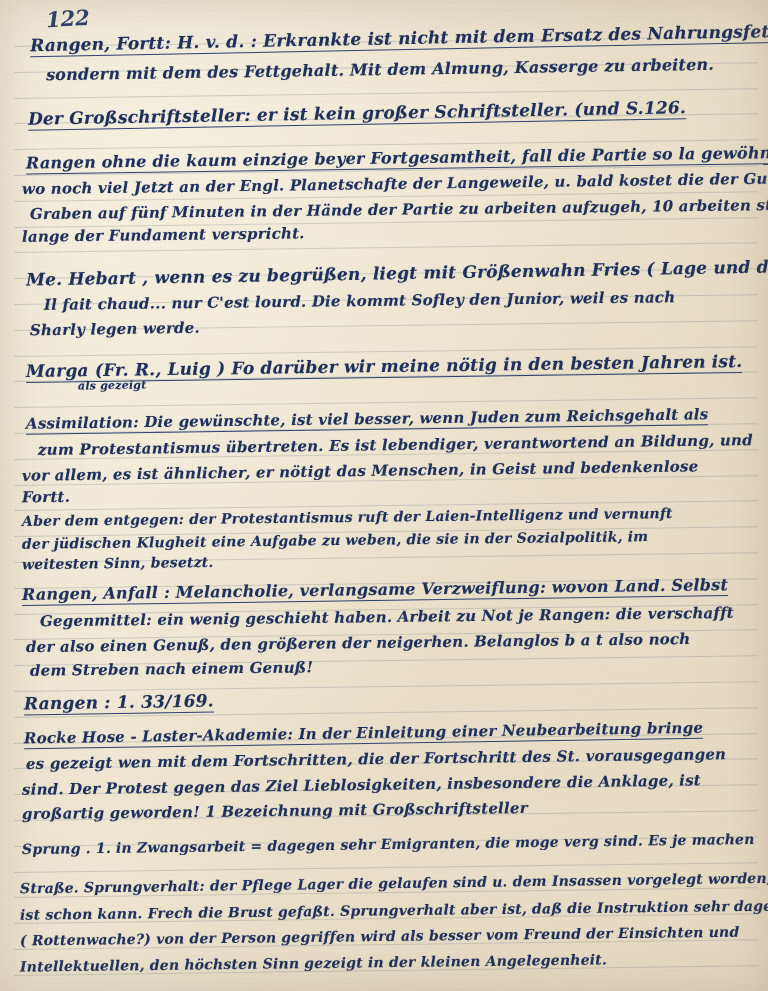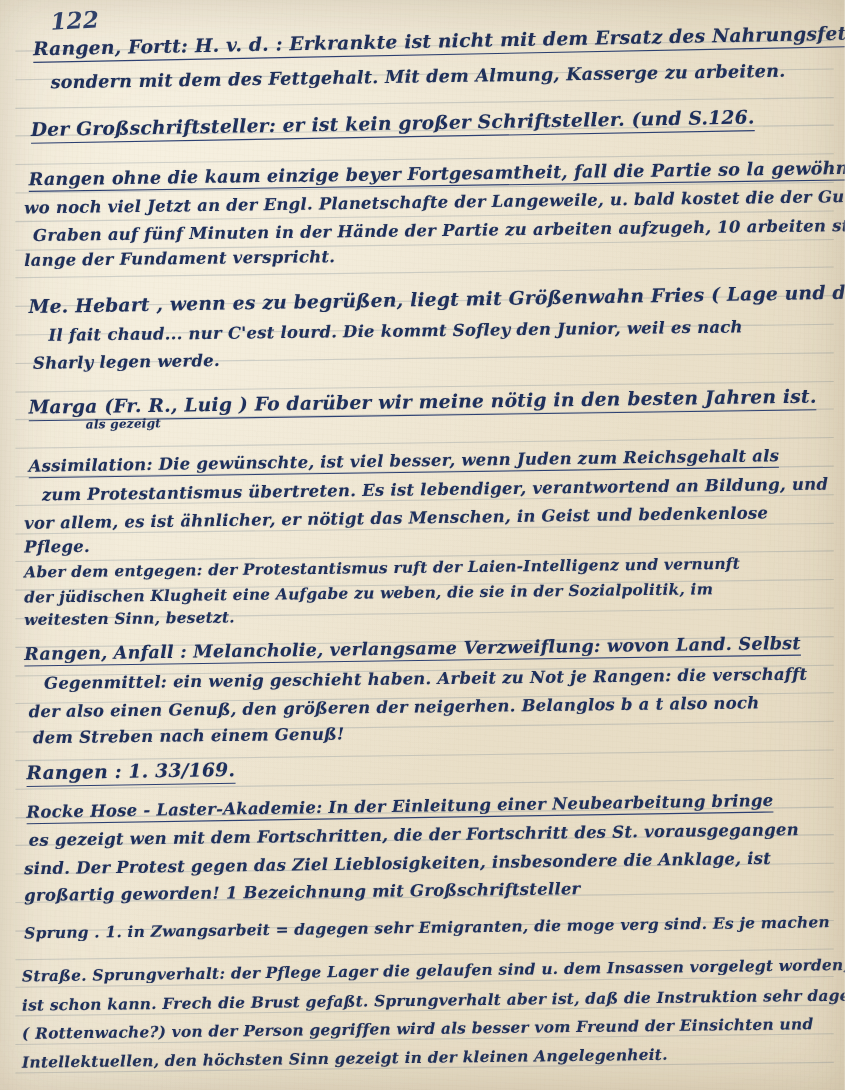--- a/index.html
+++ b/index.html
@@ -152,21 +152,21 @@
     <div class="line hdr" style="left:26px; top:262px; font-size:17px; transform:rotate(-1.0deg);">Me. Hebart , wenn es zu begrüßen, liegt mit Größenwahn Fries ( Lage und das Fleisch ) :</div>
     <div class="line" style="left:44px; top:292px; font-size:15px; transform:rotate(-0.7deg);">Il fait chaud...  nur C'est lourd. Die kommt Sofley den Junior, weil es nach</div>
     <div class="line" style="left:30px; top:320px; font-size:15px; transform:rotate(-0.9deg);">Sharly legen werde.</div>
 
     <div class="line hdr ul" style="left:26px; top:356px; font-size:17px; transform:rotate(-0.8deg);">Marga (Fr. R., Luig )  Fo darüber wir meine nötig in den besten Jahren ist.</div>
     <div class="line small" style="left:78px; top:379px; font-size:11px; transform:rotate(-1.0deg);">als gezeigt</div>
 
     <div class="line hdr ul" style="left:26px; top:410px; font-size:15px; transform:rotate(-0.8deg);">Assimilation: Die gewünschte, ist viel besser, wenn Juden zum Reichsgehalt als</div>
     <div class="line" style="left:38px; top:436px; font-size:15px; transform:rotate(-0.8deg);">zum Protestantismus übertreten. Es ist lebendiger, verantwortend an Bildung, und</div>
     <div class="line" style="left:22px; top:462px; font-size:15px; transform:rotate(-0.8deg);">vor allem, es ist ähnlicher, er nötigt das Menschen, in Geist und bedenkenlose</div>
-    <div class="line" style="left:22px; top:488px; font-size:15px; transform:rotate(-0.6deg);">Pflege.</div>
+    <div class="line" style="left:22px; top:488px; font-size:15px; transform:rotate(-0.6deg);">Fortt.</div>
     <div class="line" style="left:22px; top:509px; font-size:14px; transform:rotate(-0.7deg);">Aber dem entgegen: der Protestantismus ruft der Laien-Intelligenz und vernunft</div>
     <div class="line" style="left:22px; top:532px; font-size:14px; transform:rotate(-0.7deg);">der jüdischen Klugheit eine Aufgabe zu weben, die sie in der Sozialpolitik, im</div>
     <div class="line" style="left:22px; top:555px; font-size:14px; transform:rotate(-0.7deg);">weitesten Sinn, besetzt.</div>
 
     <div class="line hdr ul" style="left:22px; top:580px; font-size:16px; transform:rotate(-0.8deg);">Rangen, Anfall :  Melancholie, verlangsame Verzweiflung: wovon Land. Selbst</div>
     <div class="line" style="left:40px; top:608px; font-size:15px; transform:rotate(-0.7deg);">Gegenmittel: ein wenig geschieht haben. Arbeit zu Not je Rangen: die verschafft</div>
     <div class="line" style="left:26px; top:634px; font-size:15px; transform:rotate(-0.7deg);">der also einen Genuß, den größeren der neigerhen. Belanglos b a t also noch</div>
     <div class="line" style="left:30px; top:660px; font-size:15px; transform:rotate(-0.7deg);">dem Streben nach einem Genuß!</div>
 
     <div class="line hdr ul" style="left:24px; top:692px; font-size:17px; transform:rotate(-0.9deg);">Rangen :  1. 33/169.</div>

